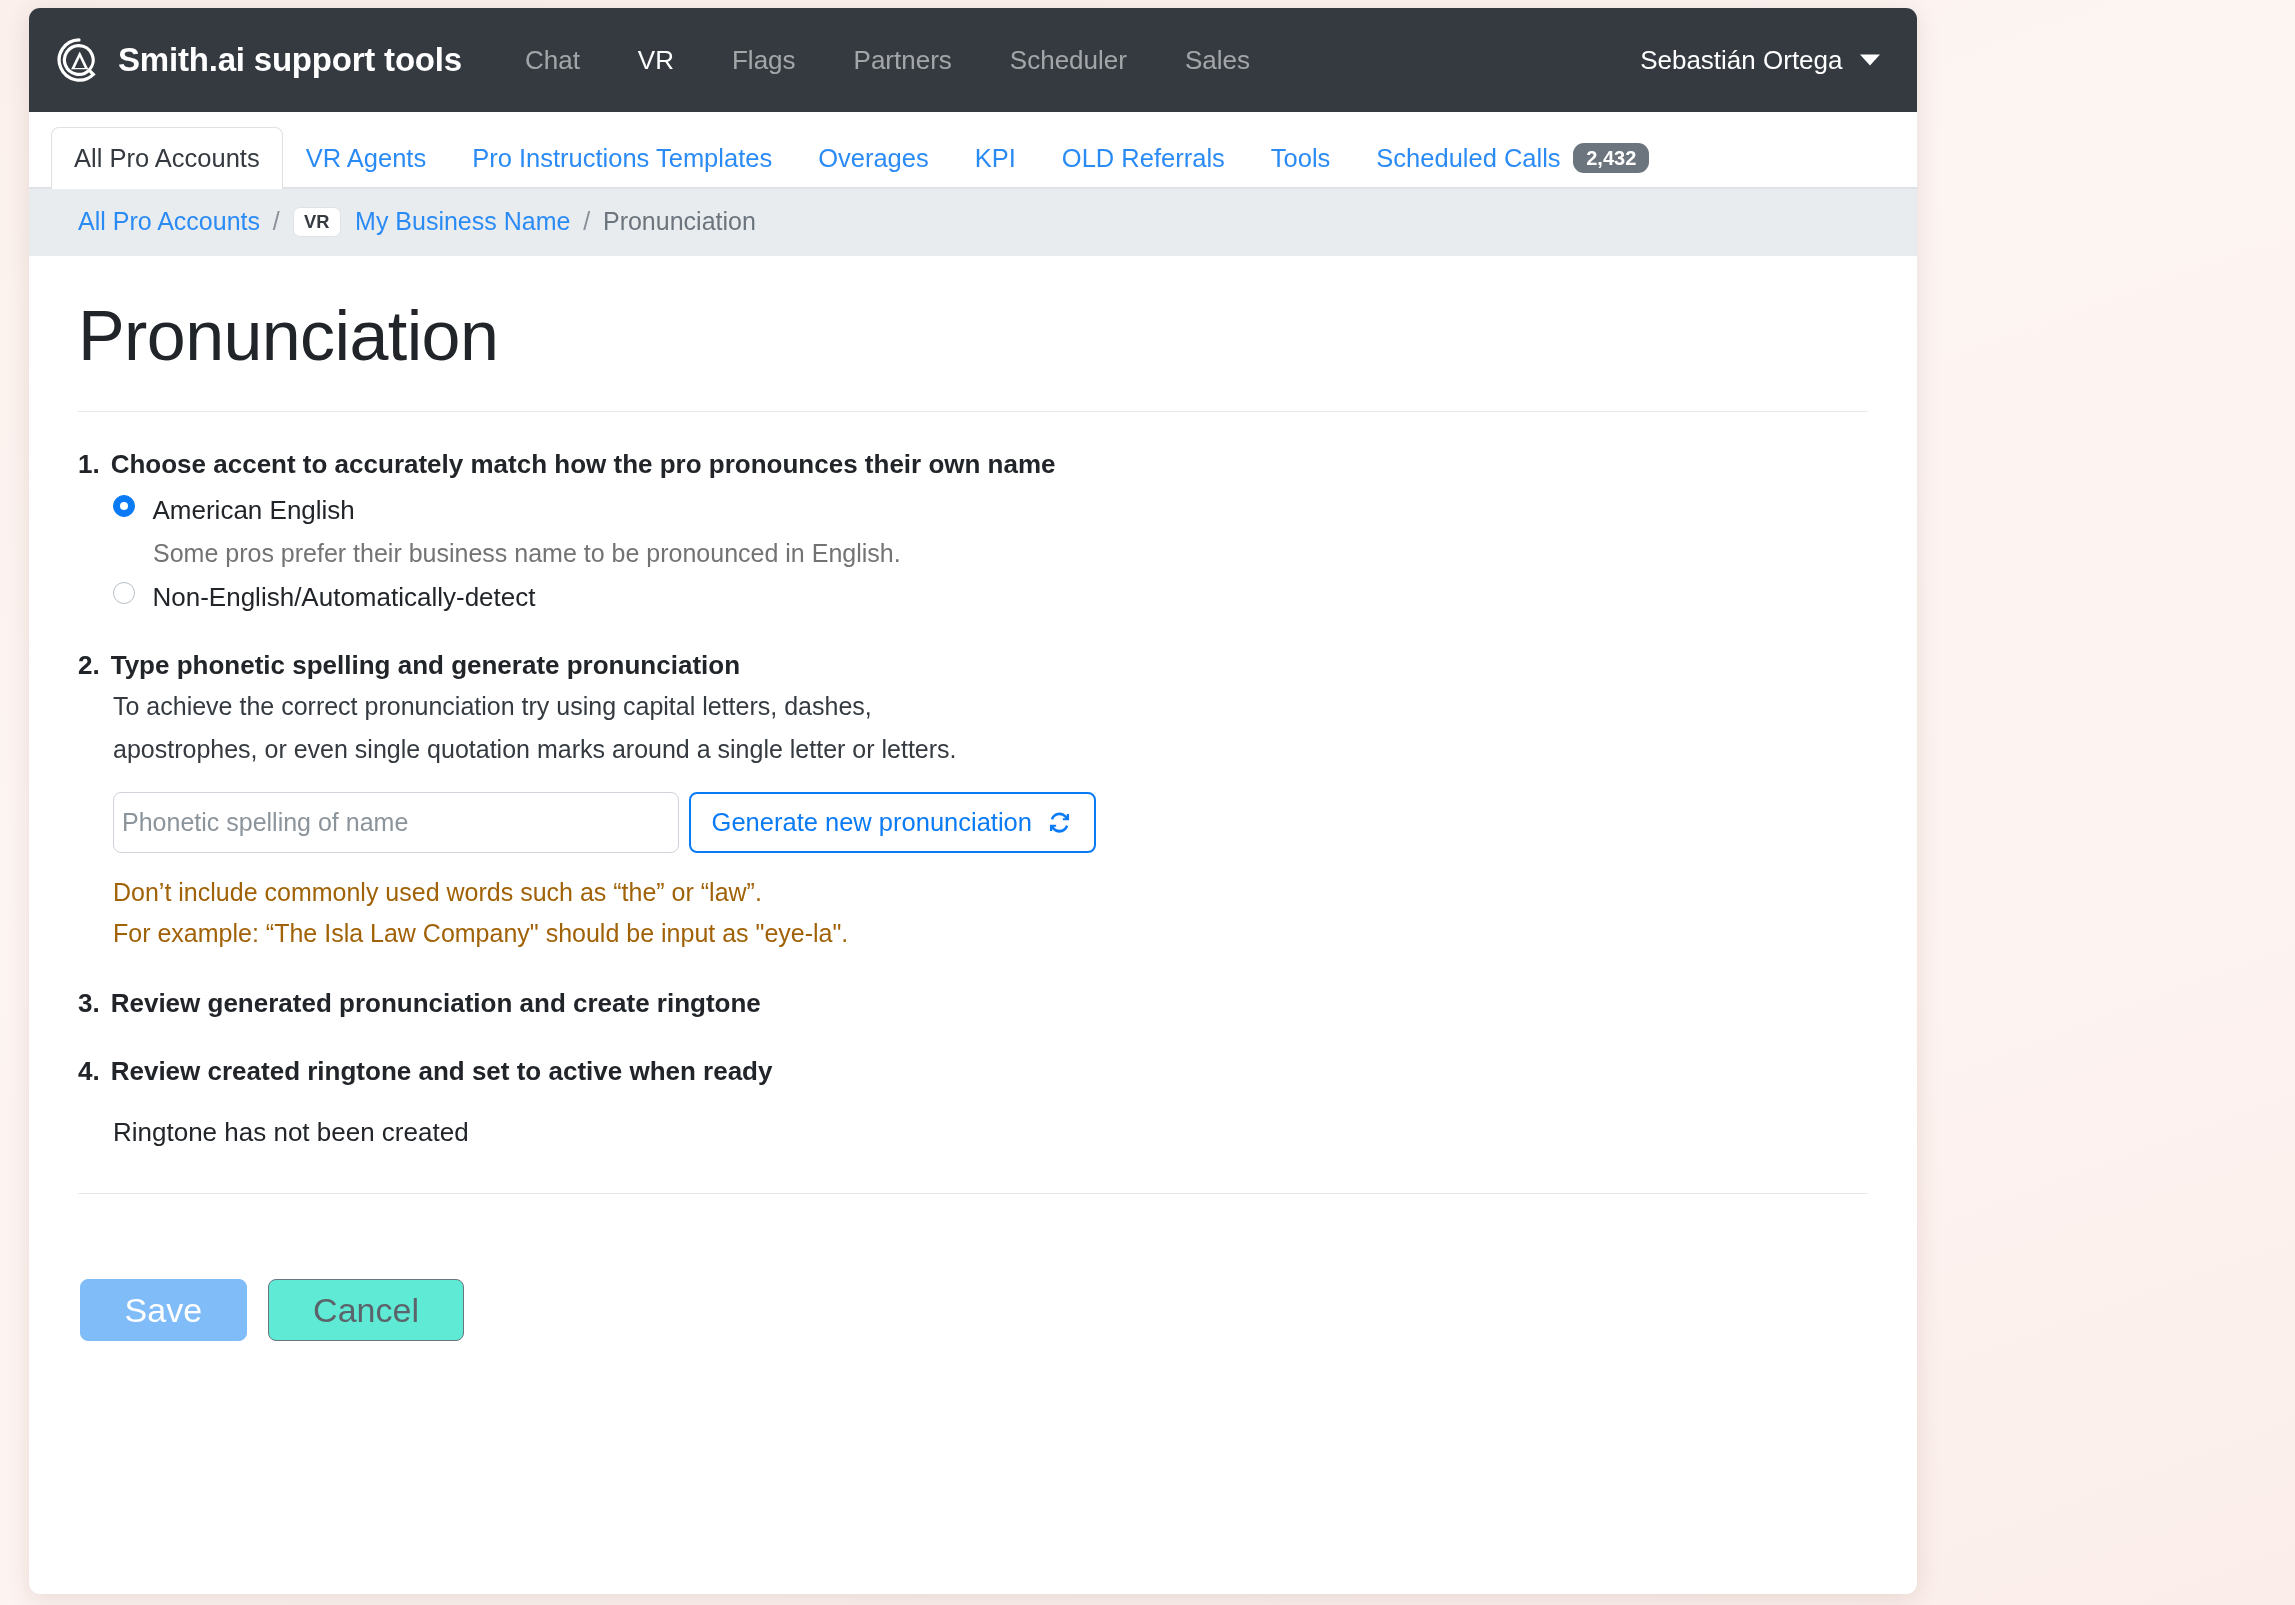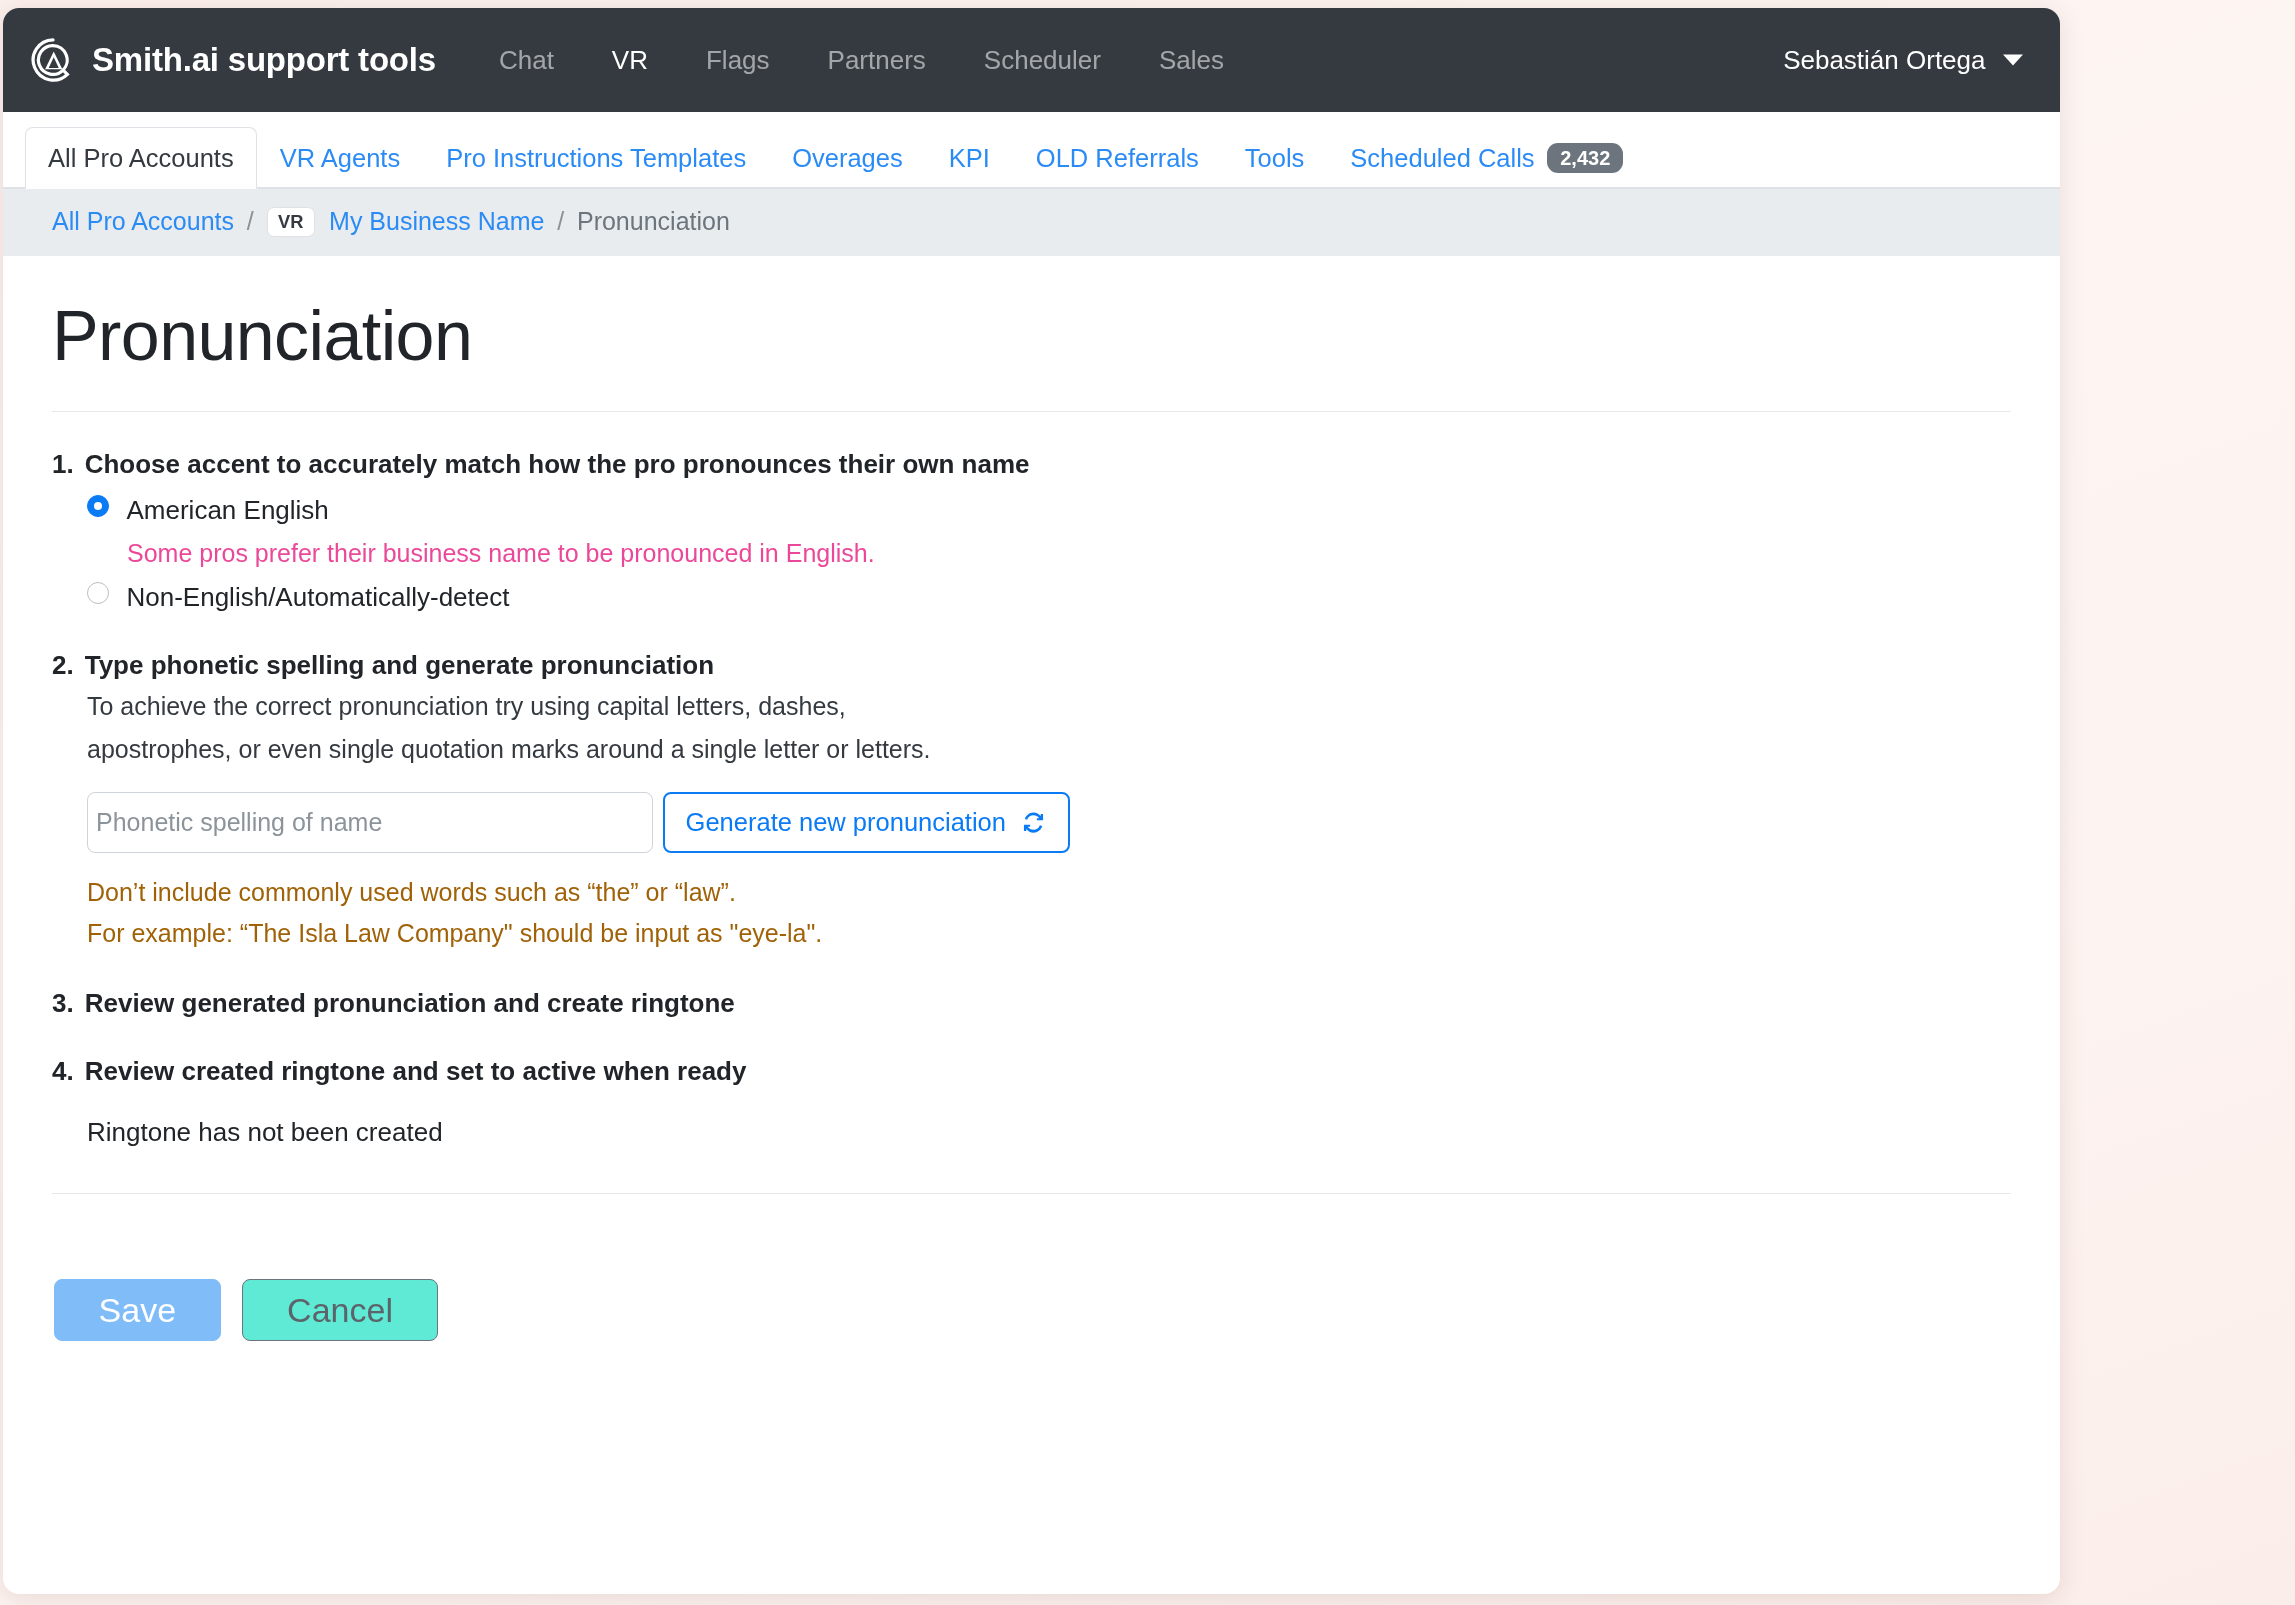--- a/index.html
+++ b/index.html
@@ -11,24 +11,24 @@
   }
   #page {
     position: relative;
     width: 2295px; height: 1605px;
     background: linear-gradient(160deg,#fbf0ec 0%, #fdf5f2 35%, #fdf3f0 70%, #fbeeea 100%);
     overflow: hidden;
   }
   
   .window {
     position: absolute;
-    left: 3px; top: 8px;
-    width: 2057px; height: 1586px;
-    background: #ffffff;
-    border-radius: 16px;
+    left: 29px; top: 8px;
+    width: 1888px; height: 1586px;
+    background: #ffffff;
+    border-radius: 11px;
     overflow: hidden;
     box-shadow: 0 4.8px 24px rgba(90,50,40,0.13);
   }
   
   .navbar {
     height: 104px;
     background: #343a40;
     display: flex;
     align-items: center;
     padding: 0 0 0 27px;
@@ -183,21 +183,21 @@
     position: absolute;
     left: 50%; top: 50%;
     width: 8px; height: 8px;
     margin: -4px 0 0 -4px;
     border-radius: 50%;
     background: #ffffff;
   }
   .radio-label { font-size: 26px; color: #212529; }
   .radio-help {
     font-size: 25px;
-    color: #ec4899;
+    color: #737373;
     margin: 12.8px 0 0;
     padding-left: 75px;
   }
   .step-body {
     font-size: 25px;
     color: #343a40;
     padding-left: 35px;
     margin-top: 8px;
     line-height: 1.42;
   }

